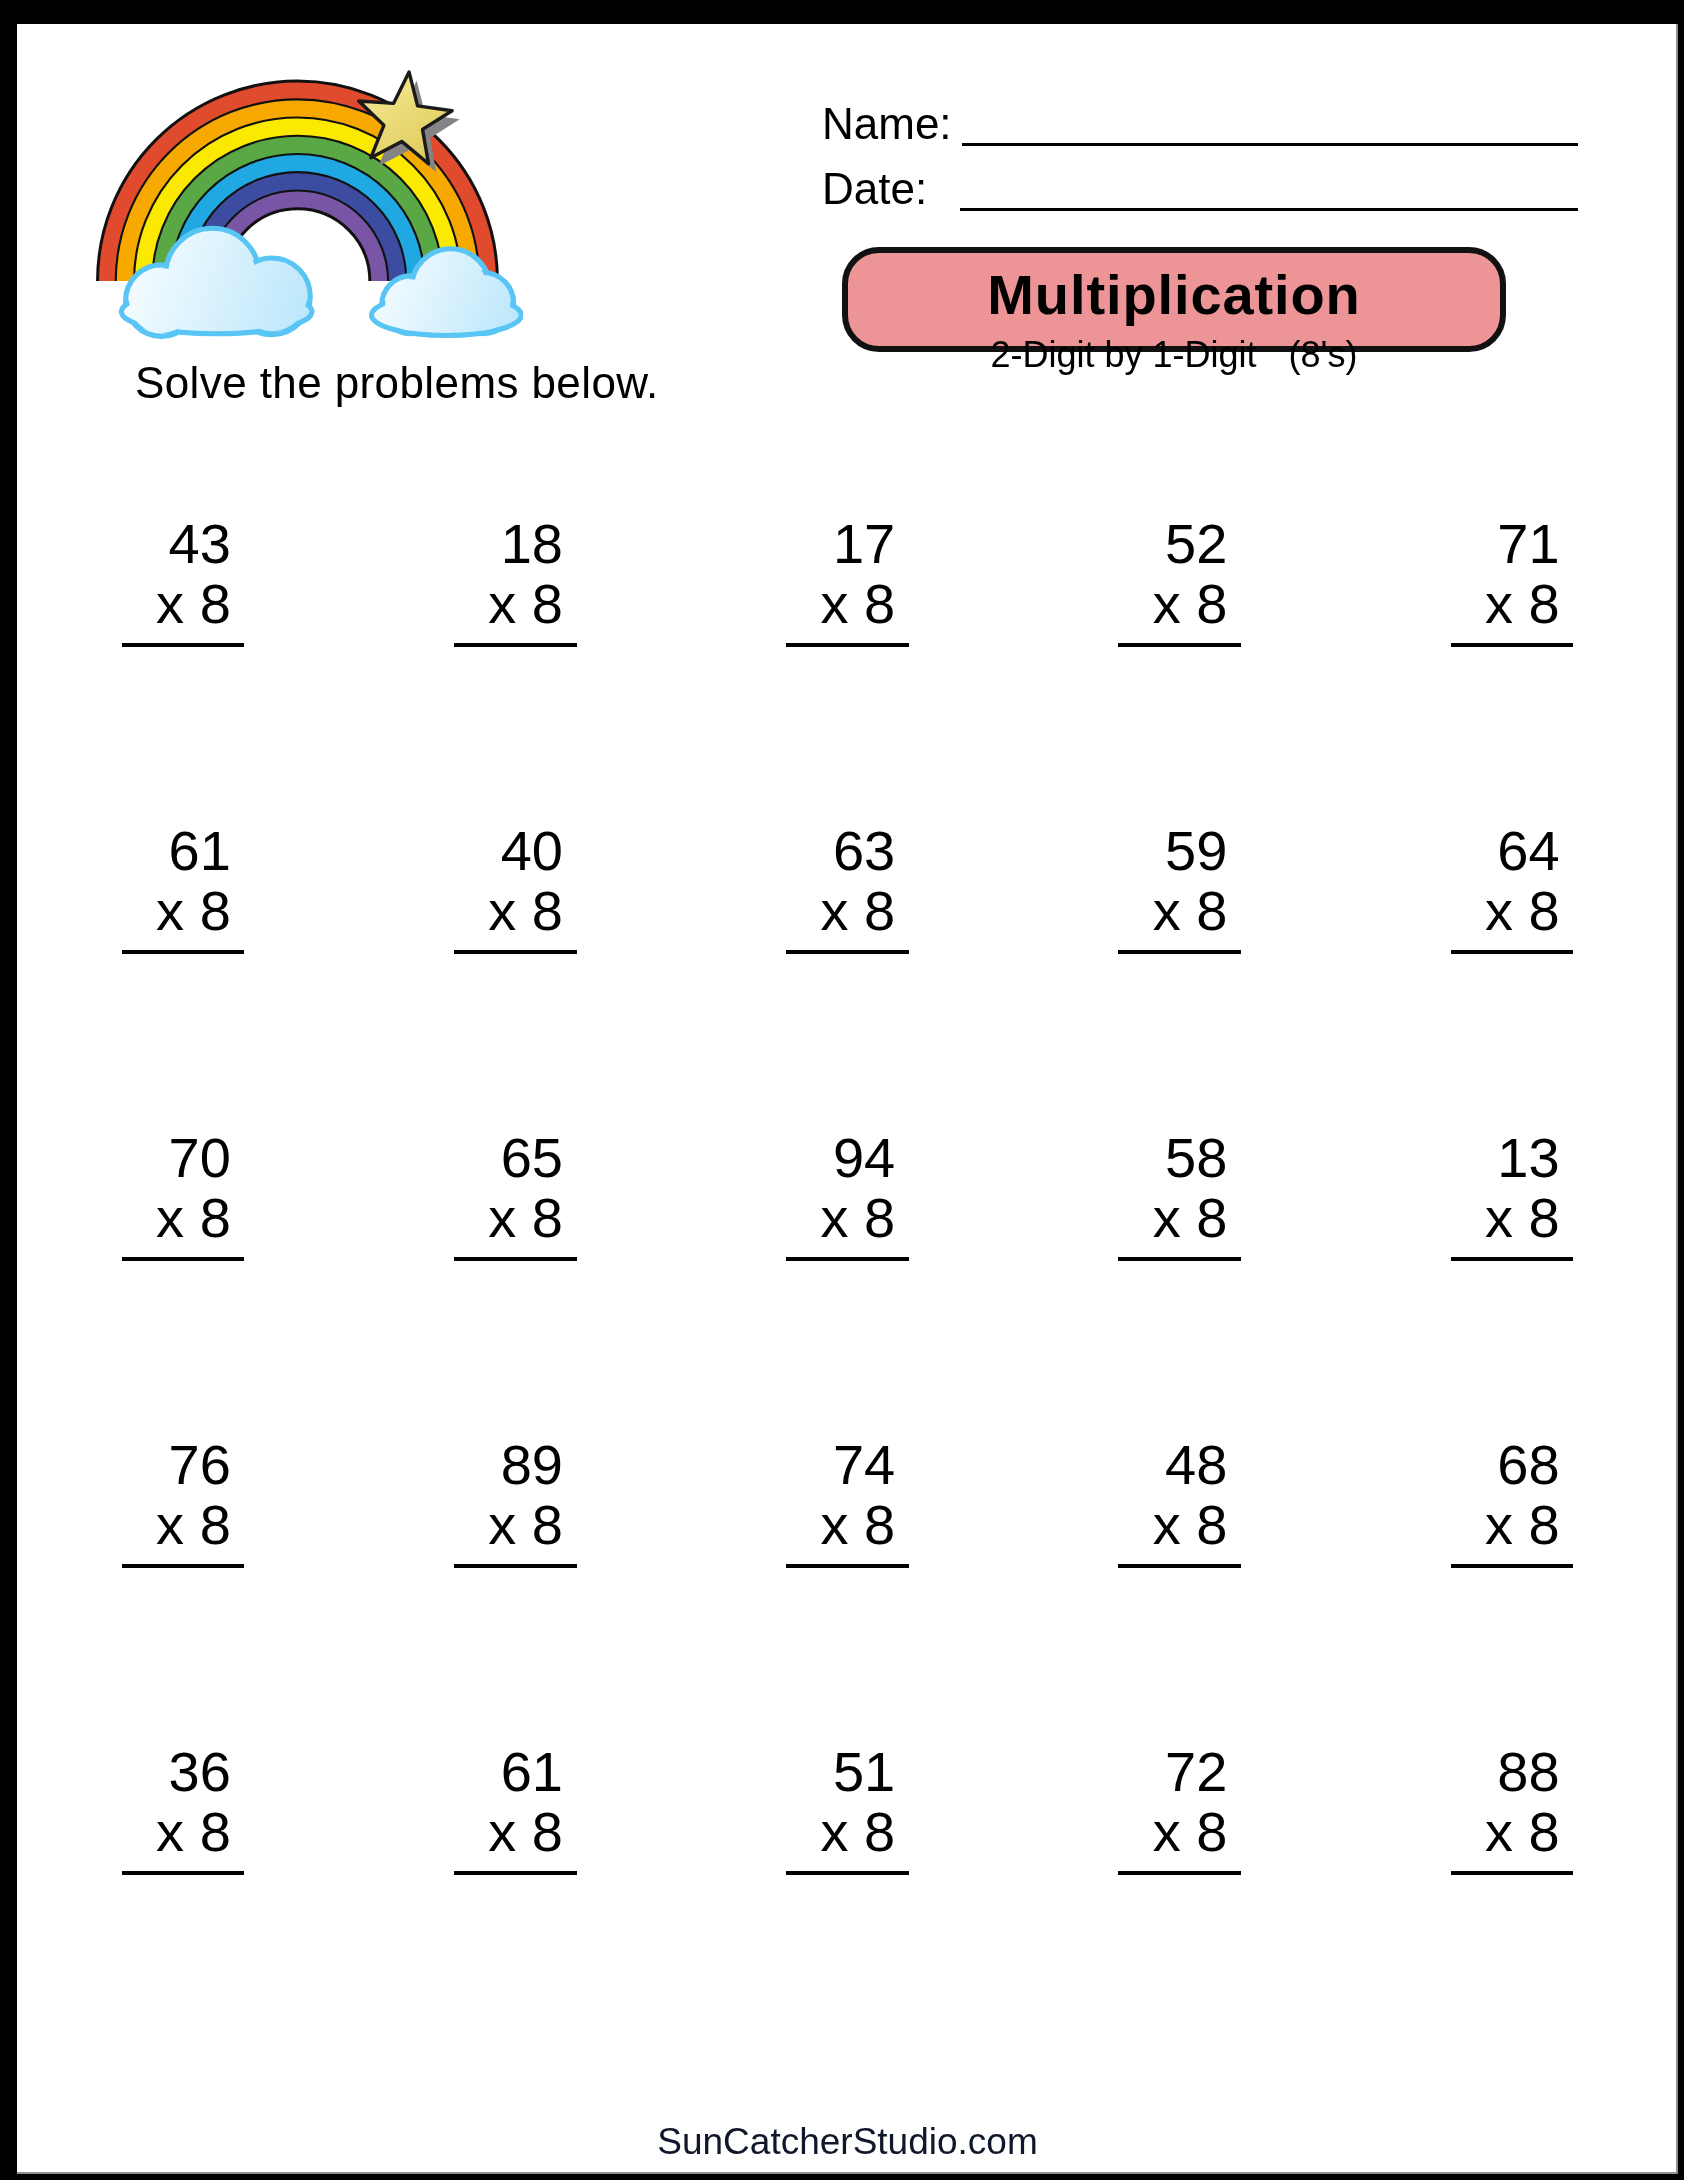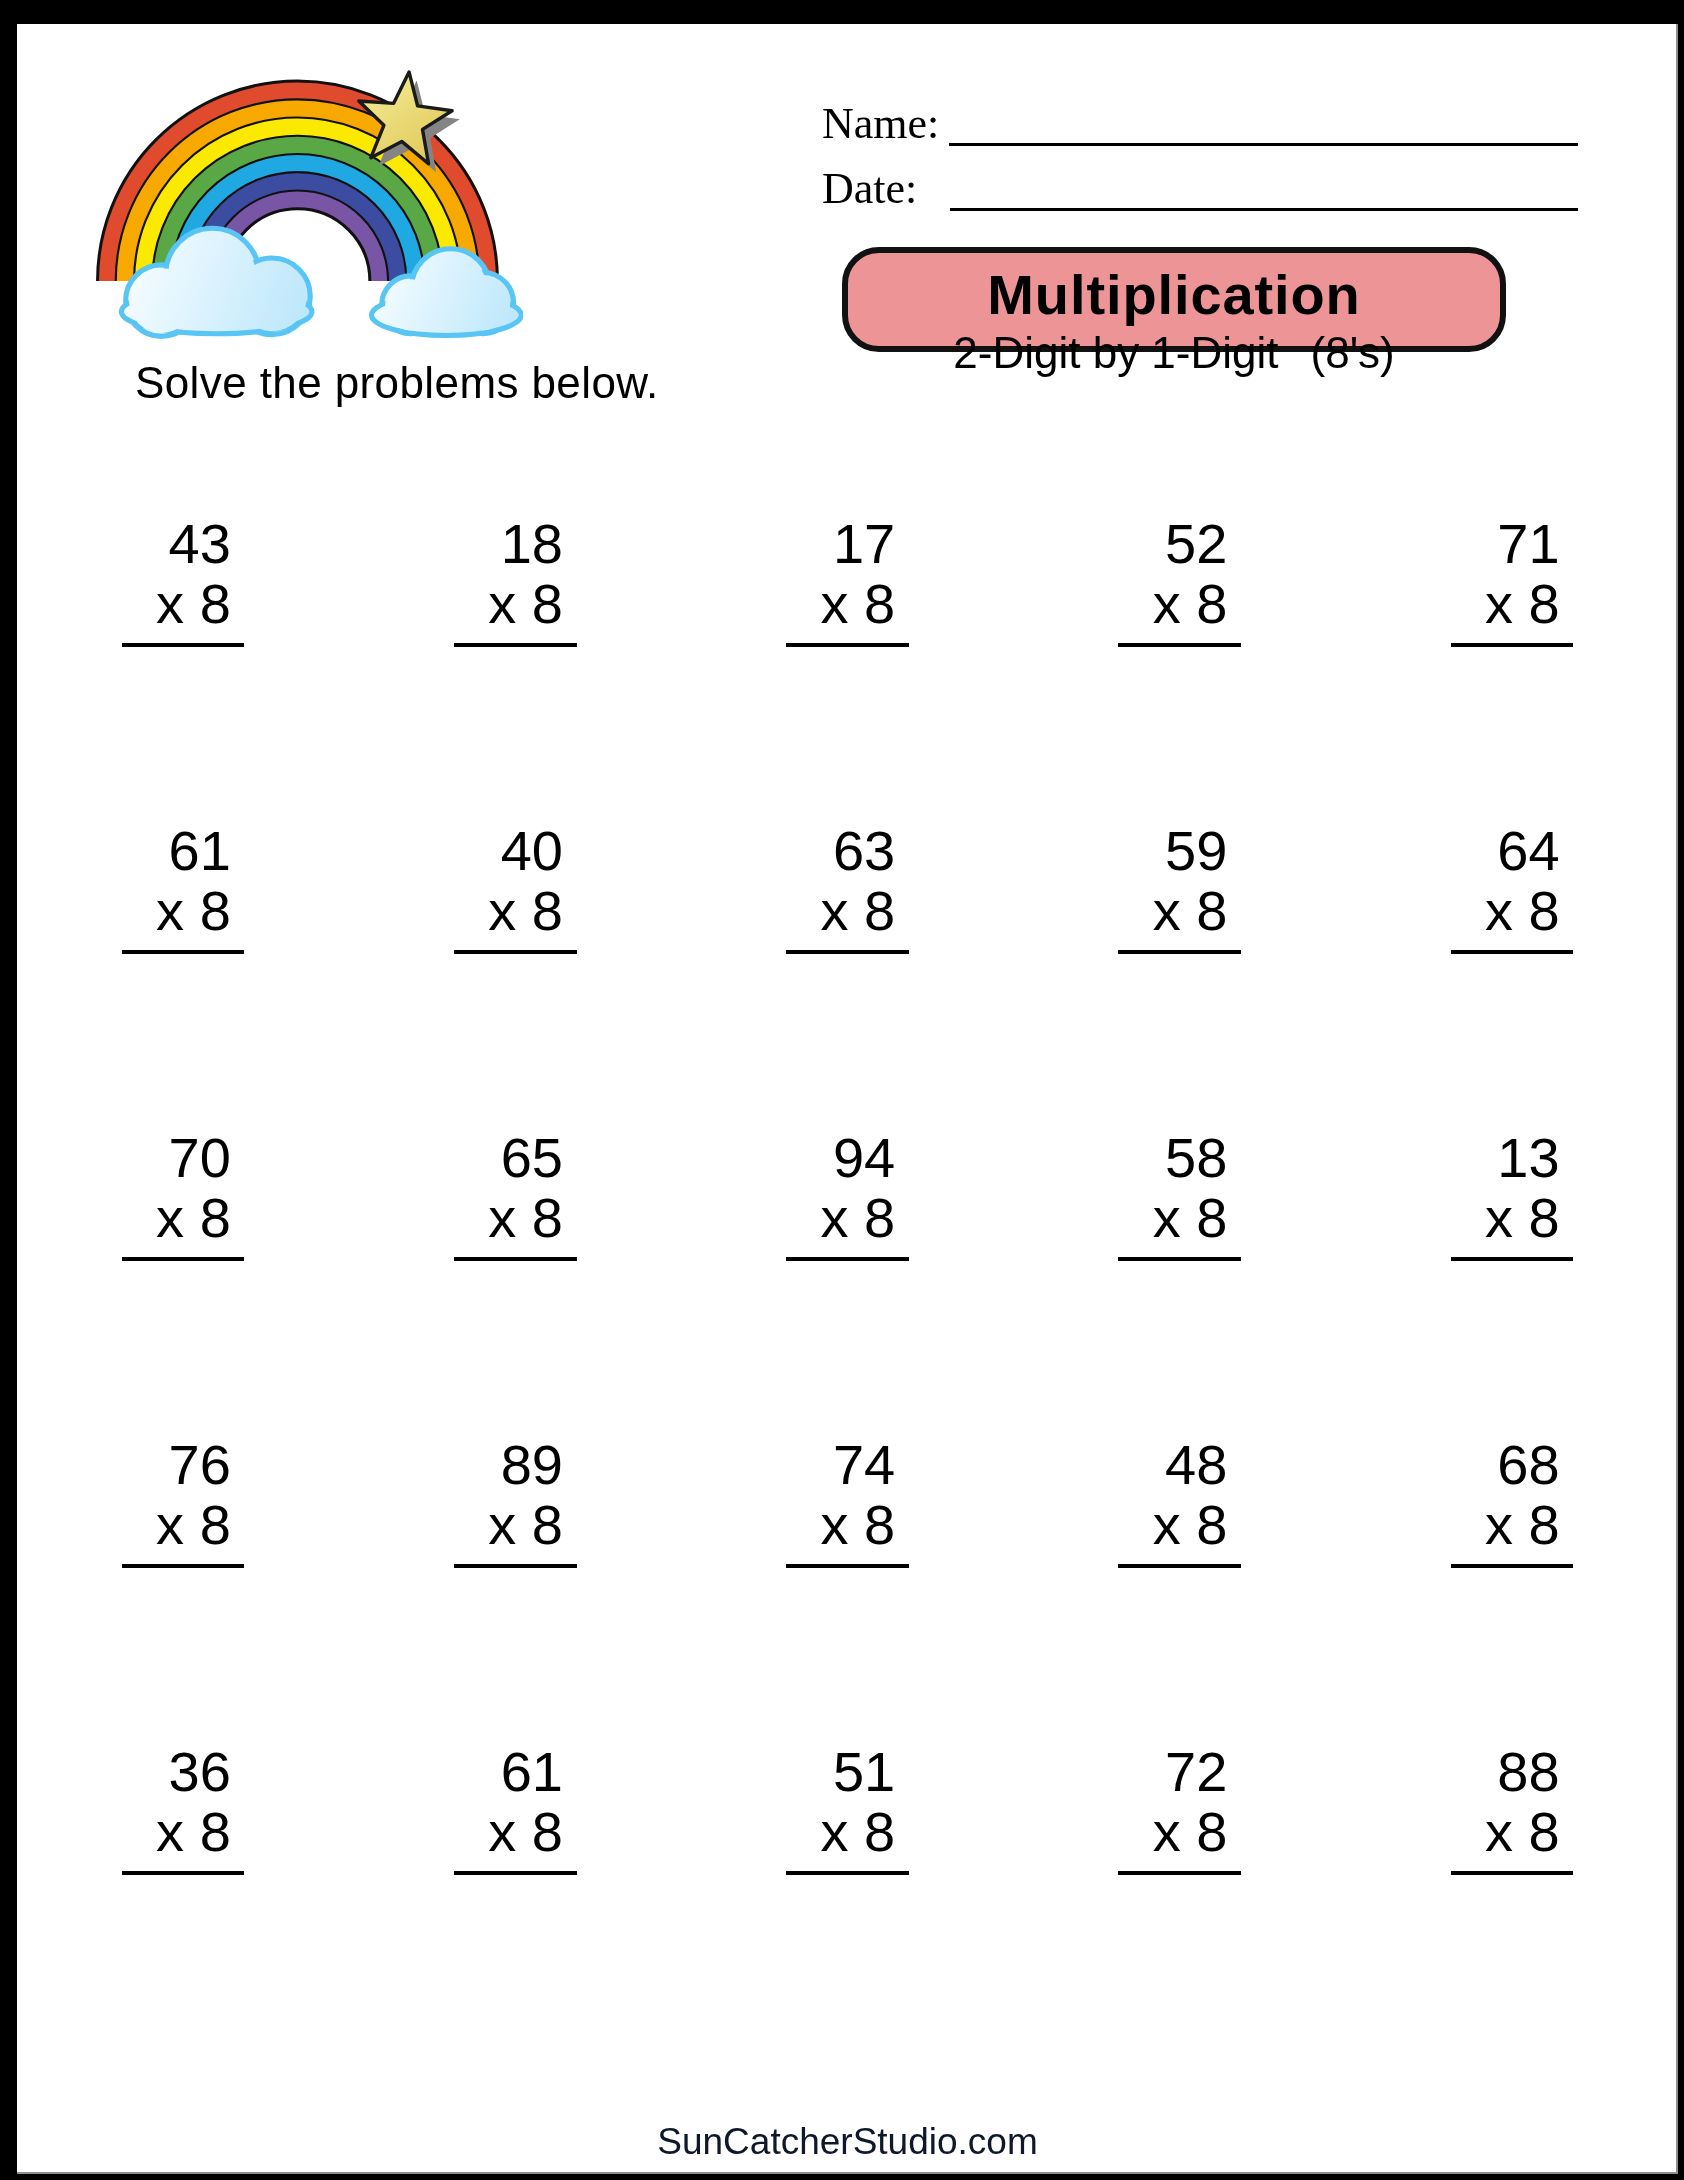--- a/index.html
+++ b/index.html
@@ -24,33 +24,33 @@
     position:absolute;left:118px;top:335px;
     font-size:44px;line-height:1.1;letter-spacing:0.4px;
   }
   
   .field-row{
     position:absolute;left:805px;width:756px;
     display:flex;align-items:flex-end;gap:10.2px;
   }
   .field-row.name{top:78px;}
   .field-row.date{top:143px;gap:33px;}
-  .field-label{font-size:44px;line-height:1;white-space:nowrap;font-family:Liberation Serif, serif;}
+  .field-label{font-size:44px;line-height:1;white-space:nowrap;}
   .write-line{flex:1;border-bottom:3.4px solid #000;height:10.2px;}
   
   .title-box{
     position:absolute;left:825px;top:223px;width:664px;height:105px;
     box-sizing:border-box;
     background:#ED9596;
     border:6.8px solid #111;
     border-radius:37px;
     text-align:center;
   }
   .title-main{font-size:56px;font-weight:bold;margin-top:8.5px;letter-spacing:0.9px;}
-  .title-sub{font-size:44px;margin-top:1px;}
+  .title-sub{font-size:36px;margin-top:7px;}
   .title-sub .suffix{margin-left:32px;}
   
   .problems{position:absolute;left:0;top:490px;width:1661px;}
   .prow{display:grid;grid-template-columns:repeat(5,1fr);height:307px;}
   .cell{display:flex;justify-content:center;align-items:flex-start;}
   .problem{
     border-bottom:4.3px solid #000;
     padding:0 13.6px 8.5px 0;
     min-width:109px;
     box-sizing:content-box;

